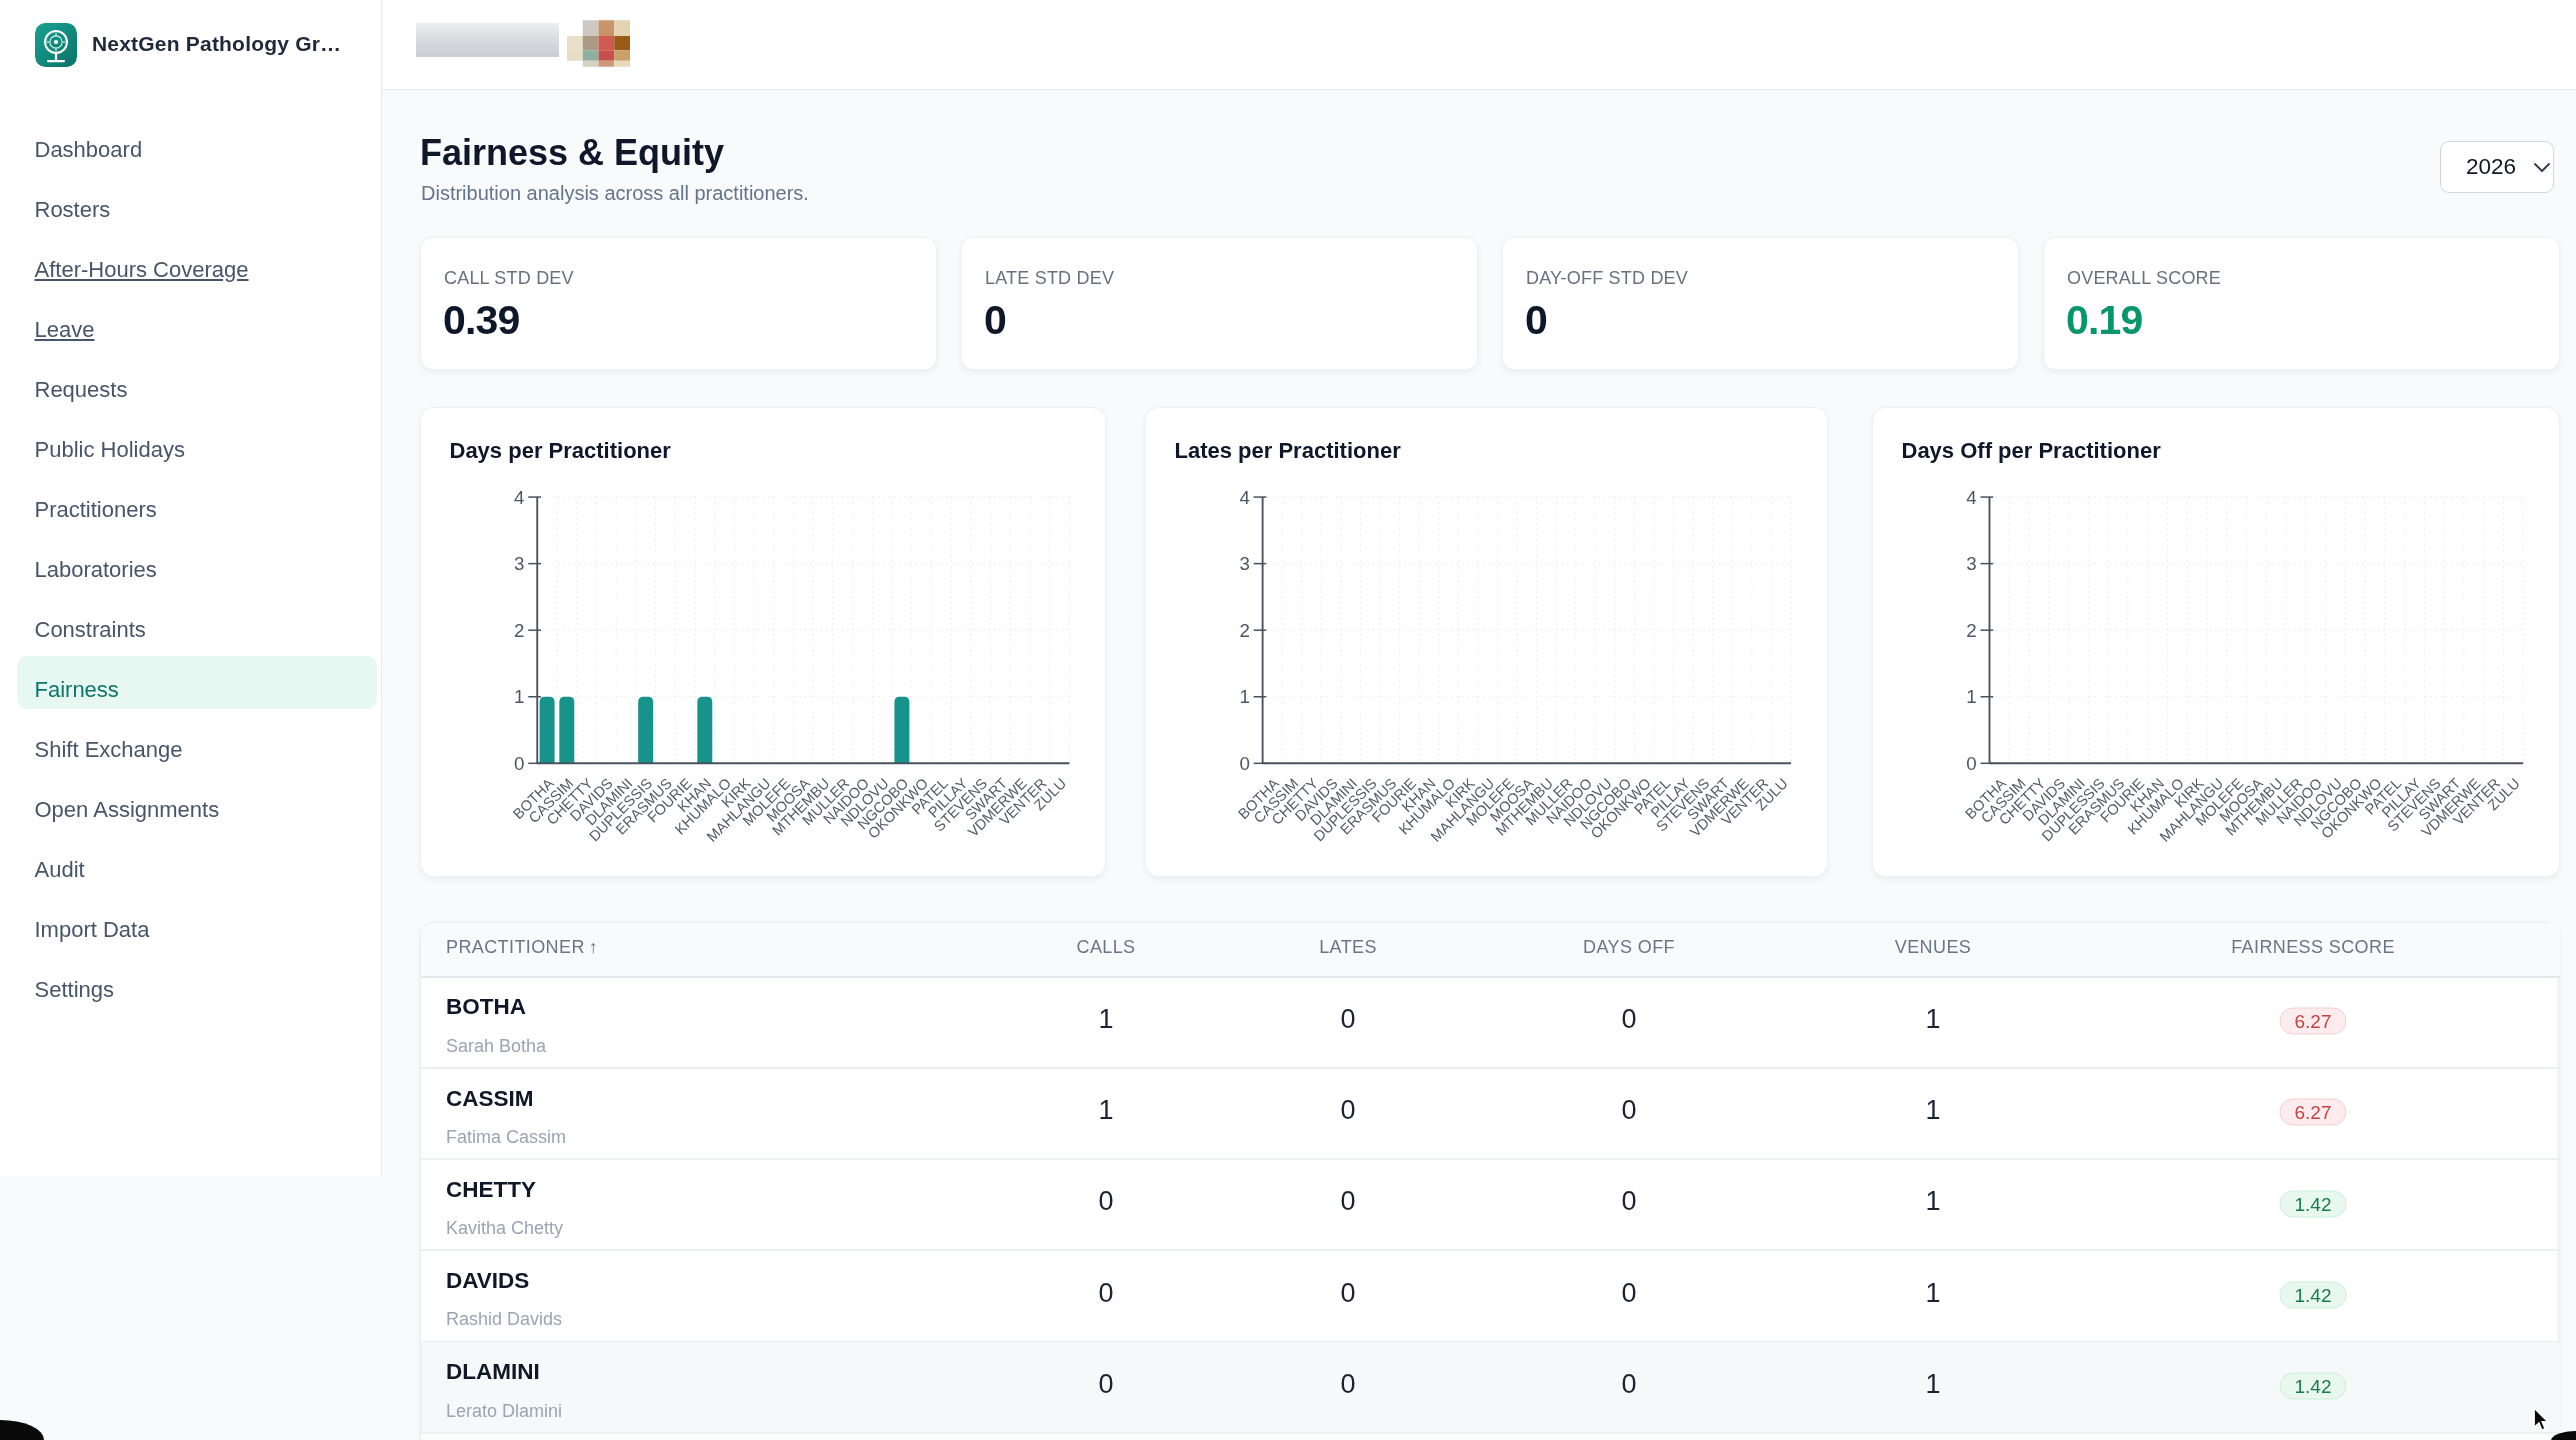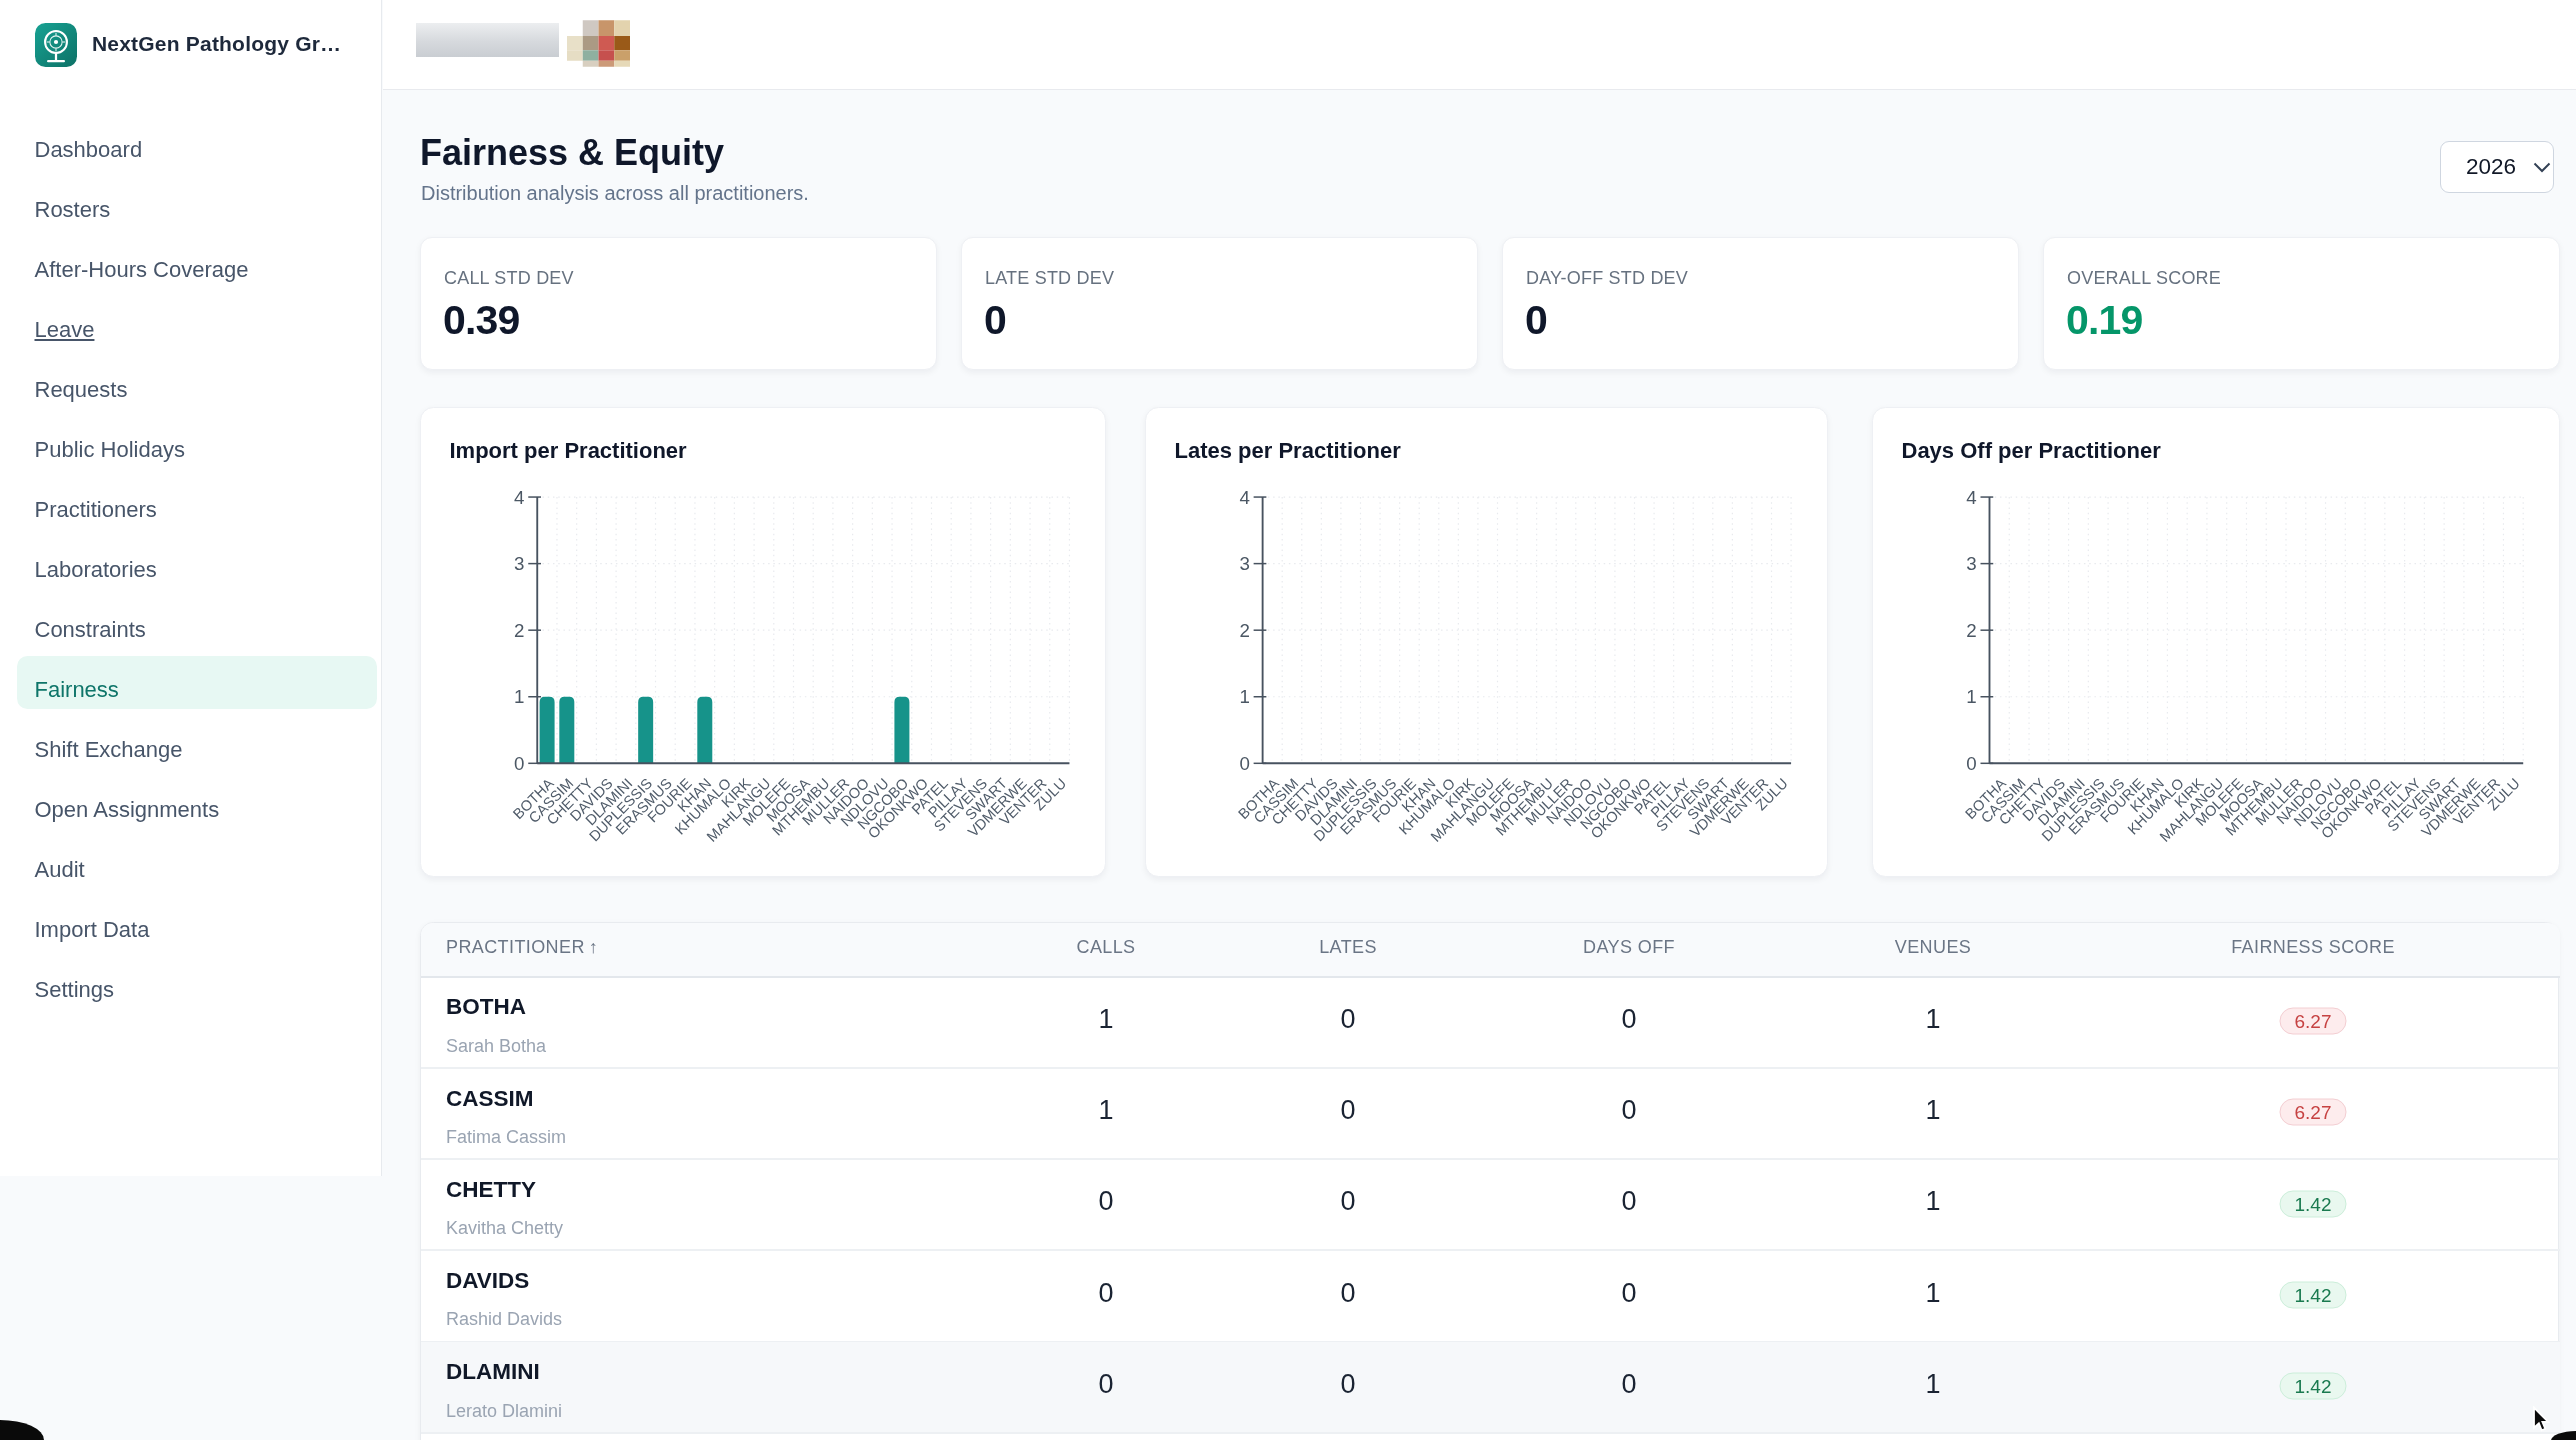--- a/index.html
+++ b/index.html
@@ -56,21 +56,21 @@
 
   #corner { left:0px; top:1420px; width:44px; height:20px; background:#0a0a0a; border-top-right-radius:44px 20px; }
 </style>
 </head>
 <body>
   <div class="abs" id="topbar"></div>
   <div class="abs" id="sidebar">
     <div class="abs navhl"></div>
     <div class="abs nav" style="top: 123px;">Dashboard</div>
     <div class="abs nav" style="top: 183px;">Rosters</div>
-    <div class="abs nav" style="top: 243px;">After-Hours Coverage</div>
+    <div class="abs nav" style="top: 243px; text-decoration: underline;">After-Hours Coverage</div>
     <div class="abs nav" style="top: 303px; text-decoration: underline;">Leave</div>
     <div class="abs nav" style="top: 363px;">Requests</div>
     <div class="abs nav" style="top: 423px;">Public Holidays</div>
     <div class="abs nav" style="top: 483px;">Practitioners</div>
     <div class="abs nav" style="top: 543px;">Laboratories</div>
     <div class="abs nav" style="top: 603px;">Constraints</div>
     <div class="abs nav active" style="top: 663px;">Fairness</div>
     <div class="abs nav" style="top: 723px;">Shift Exchange</div>
     <div class="abs nav" style="top: 783px;">Open Assignments</div>
     <div class="abs nav" style="top: 843px;">Audit</div>
@@ -129,21 +129,21 @@
   <div class="abs scard" style="left:1502px;">
     <div class="slabel">DAY-OFF STD DEV</div>
     <div class="sval">0</div>
   </div>
   <div class="abs scard" style="left:2043px;">
     <div class="slabel">OVERALL SCORE</div>
     <div class="sval green">0.19</div>
   </div>
 
   <div class="abs ccard" style="left:420px; width:686px;">
-    <div class="ctitle">Import per Practitioner</div>
+    <div class="ctitle">Days per Practitioner</div>
     <div id="chart1"><svg width="686" height="470" viewBox="0 0 915 627">
         <line x1="181.2962962962963" y1="118.7" x2="181.2962962962963" y2="474" stroke="#e8eaee" stroke-width="1.6" stroke-dasharray="2 5"></line>
         <line x1="207.5925925925926" y1="118.7" x2="207.5925925925926" y2="474" stroke="#e8eaee" stroke-width="1.6" stroke-dasharray="2 5"></line>
         <line x1="233.88888888888889" y1="118.7" x2="233.88888888888889" y2="474" stroke="#e8eaee" stroke-width="1.6" stroke-dasharray="2 5"></line>
         <line x1="260.1851851851852" y1="118.7" x2="260.1851851851852" y2="474" stroke="#e8eaee" stroke-width="1.6" stroke-dasharray="2 5"></line>
         <line x1="286.4814814814815" y1="118.7" x2="286.4814814814815" y2="474" stroke="#e8eaee" stroke-width="1.6" stroke-dasharray="2 5"></line>
         <line x1="312.77777777777777" y1="118.7" x2="312.77777777777777" y2="474" stroke="#e8eaee" stroke-width="1.6" stroke-dasharray="2 5"></line>
         <line x1="339.0740740740741" y1="118.7" x2="339.0740740740741" y2="474" stroke="#e8eaee" stroke-width="1.6" stroke-dasharray="2 5"></line>
         <line x1="365.3703703703704" y1="118.7" x2="365.3703703703704" y2="474" stroke="#e8eaee" stroke-width="1.6" stroke-dasharray="2 5"></line>
         <line x1="391.6666666666667" y1="118.7" x2="391.6666666666667" y2="474" stroke="#e8eaee" stroke-width="1.6" stroke-dasharray="2 5"></line>

